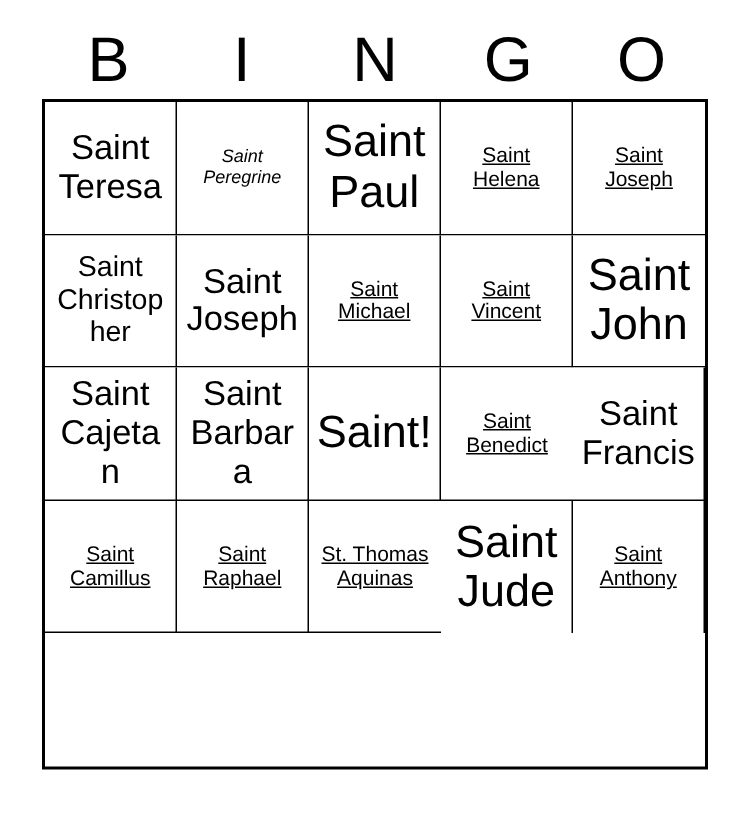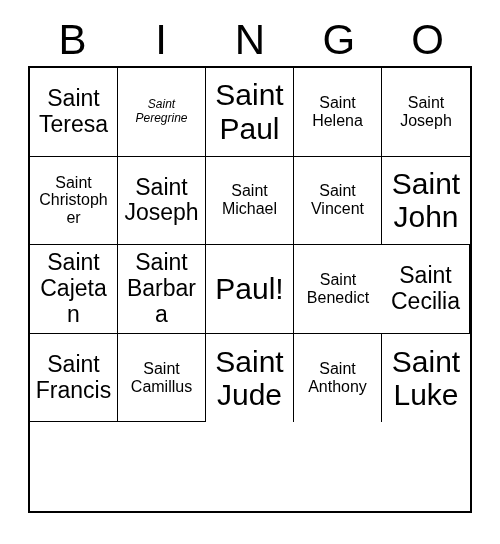--- a/index.html
+++ b/index.html
@@ -78,23 +78,23 @@
     display: block;
     width: 100%;
     line-height: 1.12;
     color: #000000;
     word-wrap: break-word;
   }
 
   
   .fs-xxl  { font-size: 30px; }
   .fs-lg   { font-size: 23px; }
-  .fs-md   { font-size: 16px; }
+  .fs-md   { font-size: 14px; text-decoration: underline; }
   .fs-sm   { font-size: 12px; font-style: italic; }
-  .fs-xs   { font-size: 16px; }
+  .fs-xs   { font-size: 19px; }
 </style>
 </head>
 <body>
 
 <div id="card">
 
   <div id="header">
     <div class="header-cell">B</div>
     <div class="header-cell">I</div>
     <div class="header-cell">N</div>
@@ -136,40 +136,40 @@
       <span class="cell-text fs-xxl">Saint John</span>
     </div>
 
     <div class="cell row-3 col-1">
       <span class="cell-text fs-lg">Saint Cajetan</span>
     </div>
     <div class="cell row-3 col-2">
       <span class="cell-text fs-lg">Saint Barbara</span>
     </div>
     <div class="cell row-3 col-3">
-      <span class="cell-text fs-xxl">Paul!</span>
+      <span class="cell-text fs-xxl">Saint!</span>
     </div>
     <div class="cell row-3 col-5">
       <span class="cell-text fs-md">Saint Benedict</span>
     </div>
 
-    <div class="cell row-4 col-1">
-      <span class="cell-text fs-lg">Saint Cecilia</span>
-    </div>
     <div class="cell row-4 col-2">
       <span class="cell-text fs-lg">Saint Francis</span>
     </div>
     <div class="cell row-4 col-3">
       <span class="cell-text fs-md">Saint Camillus</span>
+    </div>
+    <div class="cell row-4 col-4">
+      <span class="cell-text fs-md">Saint Raphael</span>
+    </div>
+    <div class="cell row-4 col-5">
+      <span class="cell-text fs-md">St. Thomas Aquinas</span>
     </div>
 
     <div class="cell row-5 col-1">
       <span class="cell-text fs-xxl">Saint Jude</span>
     </div>
     <div class="cell row-5 col-2">
       <span class="cell-text fs-md">Saint Anthony</span>
     </div>
-    <div class="cell row-5 col-5">
-      <span class="cell-text fs-xxl">Saint Luke</span>
-    </div>
 
   </div>
 </div>
 
 </body></html>

